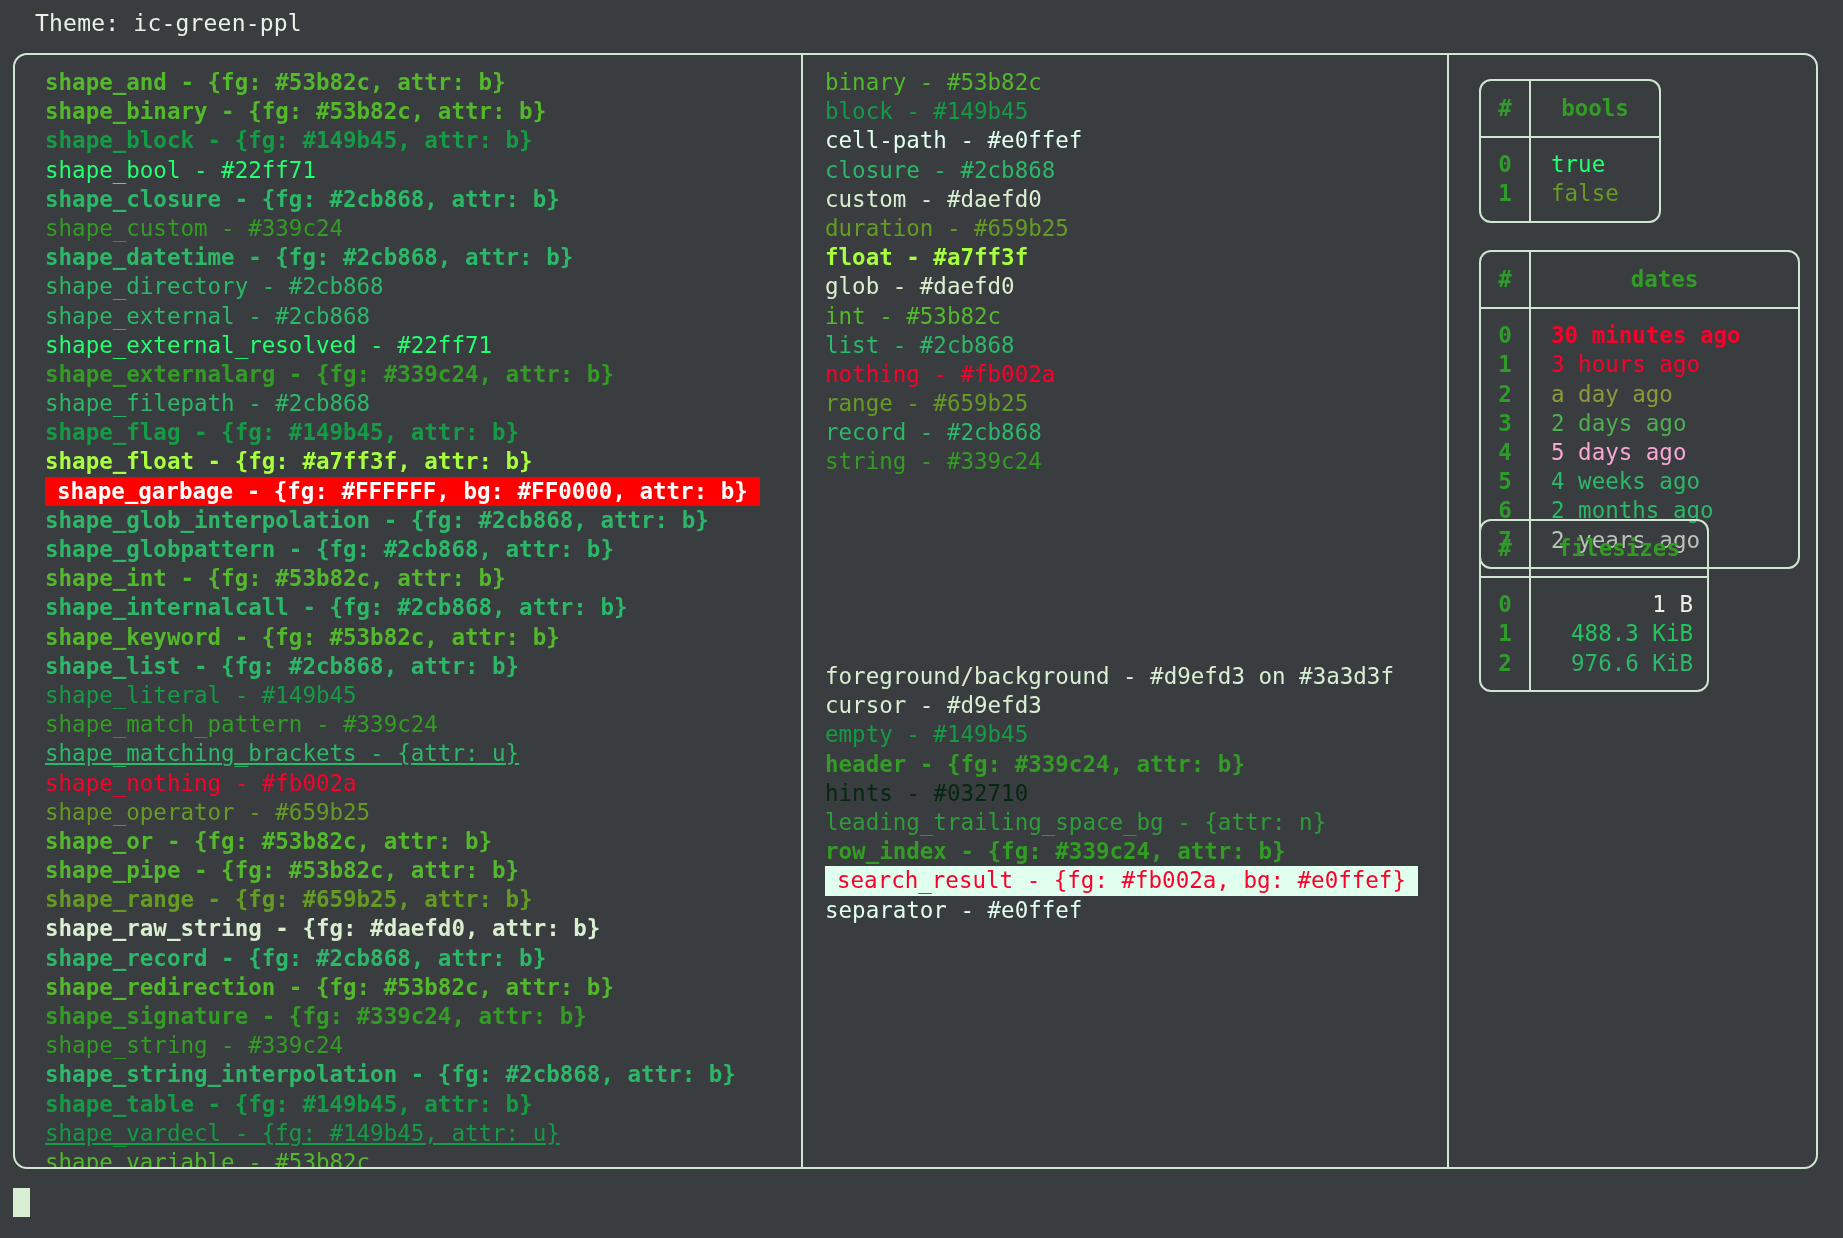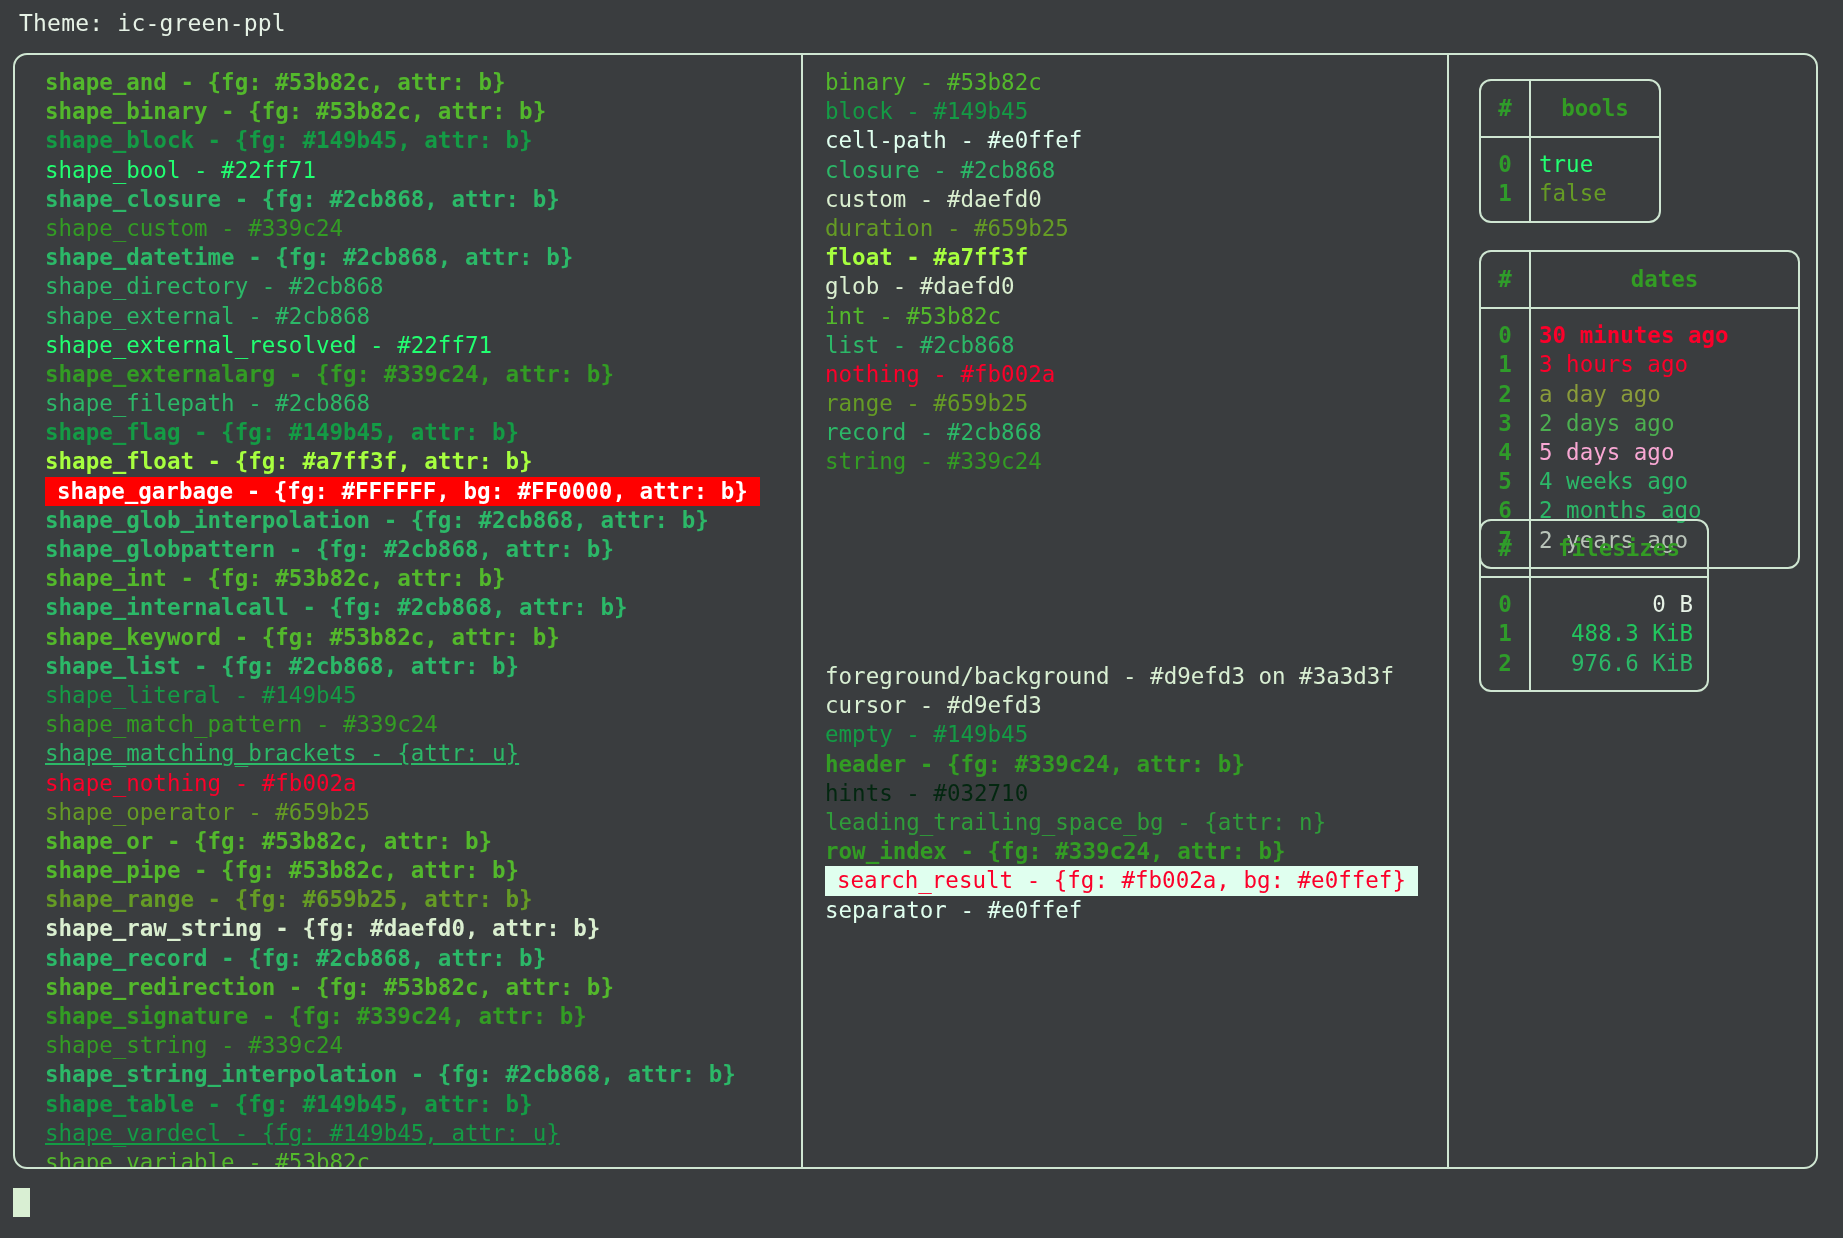--- a/index.html
+++ b/index.html
@@ -22,21 +22,21 @@
     position: relative;
     width: 1843px;
     height: 1238px;
     background: #3a3d3f;
     box-sizing: border-box;
   }
 
   
   .title-bar {
     position: absolute;
-    left: 19px;
+    left: 35px;
     top: 9px;
     font-size: 23px;
     color: #e6f2e6;
     letter-spacing: 0.2px;
     white-space: pre;
   }
 
   
   .frame {
     position: absolute;
@@ -121,21 +121,21 @@
     font-weight: bold;
   }
   .tbl td {
     padding: 0;
     height: 29.2px;
     white-space: pre;
   }
   .tbl tr.first-body td { padding-top: 12px; }
   .tbl tr.last-body  td { padding-bottom: 12px; }
   .tbl td.val {
-    padding-left: 8px;
+    padding-left: 20px;
     padding-right: 14px;
   }
   .tbl td.val.right { text-align: right; }
   .tbl th.valhead { text-align: center; margin-top: 12px; }
 
   
   .cursor {
     position: absolute;
     left: 13px;
     top: 1188px;
@@ -236,21 +236,21 @@
         <table>
           <thead>
             <tr>
               <th class="idx">#</th>
               <th class="valhead">filesizes</th>
             </tr>
           </thead>
           <tbody id="tbody-filesizes">
               <tr class="first-body">
                 <td class="idx">0</td>
-                <td class="val right" style="color: rgb(230, 242, 230);">0 B</td>
+                <td class="val right" style="color: rgb(230, 242, 230);">1 B</td>
               </tr>
               <tr>
                 <td class="idx">1</td>
                 <td class="val right" style="color: #22c55e;">488.3 KiB</td>
               </tr>
               <tr class=" last-body">
                 <td class="idx">2</td>
                 <td class="val right" style="color: rgb(44, 184, 104);">976.6 KiB</td>
               </tr>
             </tbody>

